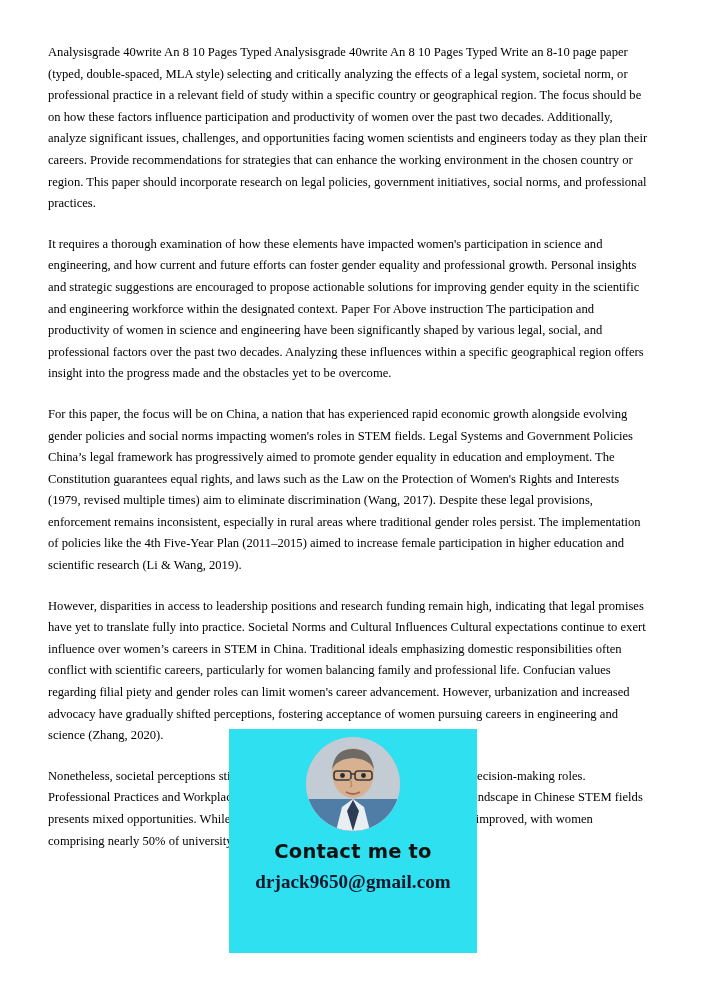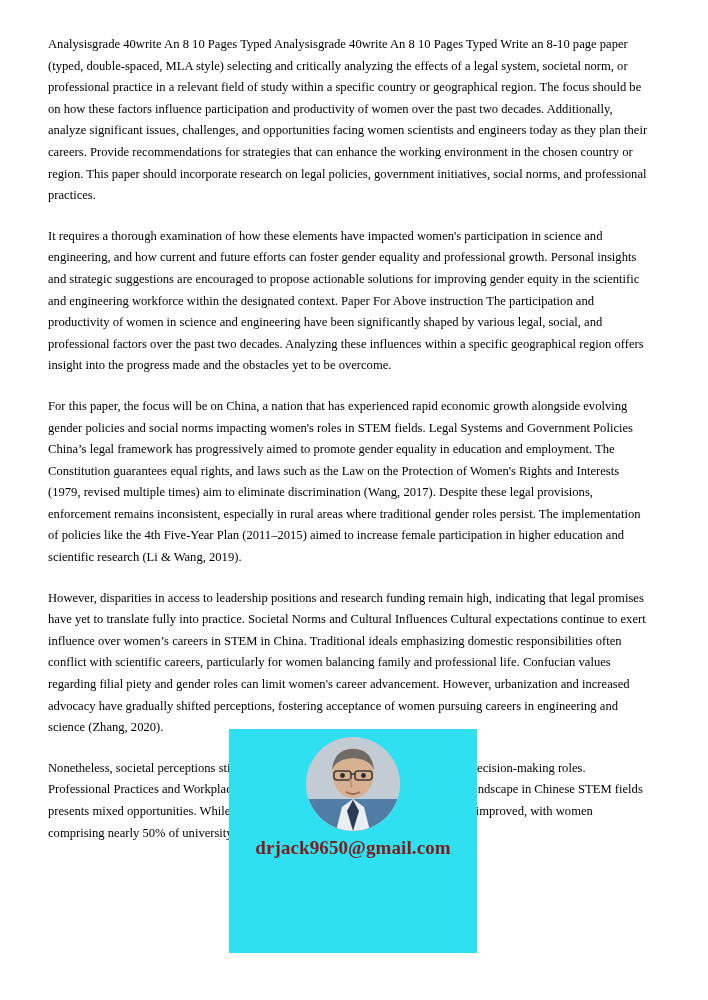--- a/index.html
+++ b/index.html
@@ -26,21 +26,21 @@
     position: absolute;
     top: 30px;
     left: 48px;
     width: 600px;
   }
   .para {
     font-family: "Liberation Serif", serif;
     font-size: 12.6px;
     line-height: 21.6px;
     text-align: left;
-    margin: 4px 0 19px 0;
+    margin: 12px 0 19px 0;
     color: #000000;
     white-space: pre-line;
   }
   .para:last-child {
     margin-bottom: 0;
   }
 
   
   .overlay-card {
     position: absolute;
@@ -77,21 +77,21 @@
     text-align: center;
     letter-spacing: 0.2px;
   }
   .overlay-line.first {
     margin-top: 8px;
   }
   .overlay-email {
     font-family: "Liberation Serif", serif;
     font-weight: bold;
     font-size: 19px;
-    color: #7f1d1d;
+    color: #0f172a;
     text-align: center;
     margin-top: 6px;
     letter-spacing: 0.1px;
   }
 </style>
 </head>
 <body>
 
 <div class="page">
 
@@ -121,16 +121,17 @@
           <rect x="28" y="34" width="17" height="9" rx="3" fill="none" stroke="#3a3a3a" stroke-width="1.6"></rect>
           <rect x="49" y="34" width="17" height="9" rx="3" fill="none" stroke="#3a3a3a" stroke-width="1.6"></rect>
           <line x1="45" y1="37" x2="49" y2="37" stroke="#3a3a3a" stroke-width="1.6"></line>
           <ellipse cx="36.5" cy="38.5" rx="2.4" ry="2.4" fill="#2b2b2b"></ellipse>
           <ellipse cx="57.5" cy="38.5" rx="2.4" ry="2.4" fill="#2b2b2b"></ellipse>
           <path d="M40 55 Q47 59 54 55" stroke="#9b6a55" stroke-width="2" fill="none"></path>
           <path d="M44 42 Q47 50 44 50" stroke="#b98f71" stroke-width="1.6" fill="none"></path>
         </g>
       </svg>
     </div>
+    <div class="overlay-line first">Contact me to</div>
     <div class="overlay-email">drjack9650@gmail.com</div>
   </div>
 
 </div>
 
 </body></html>

